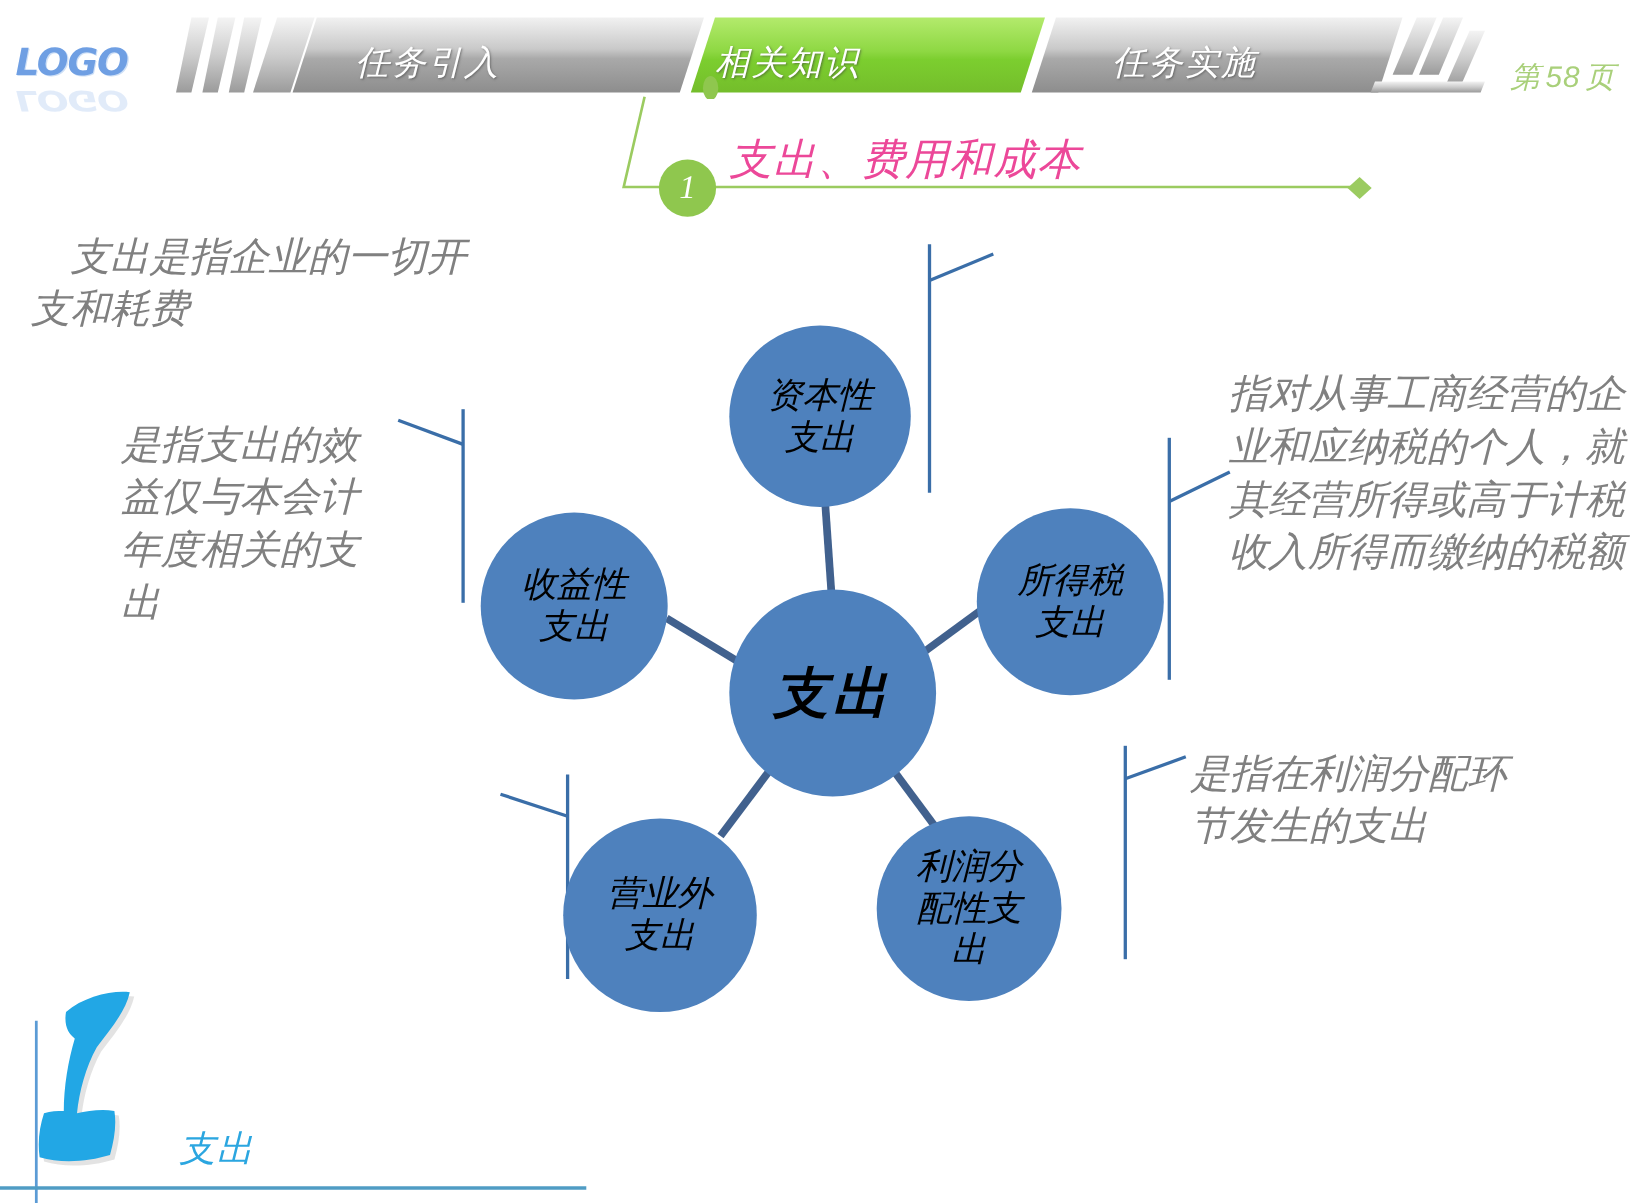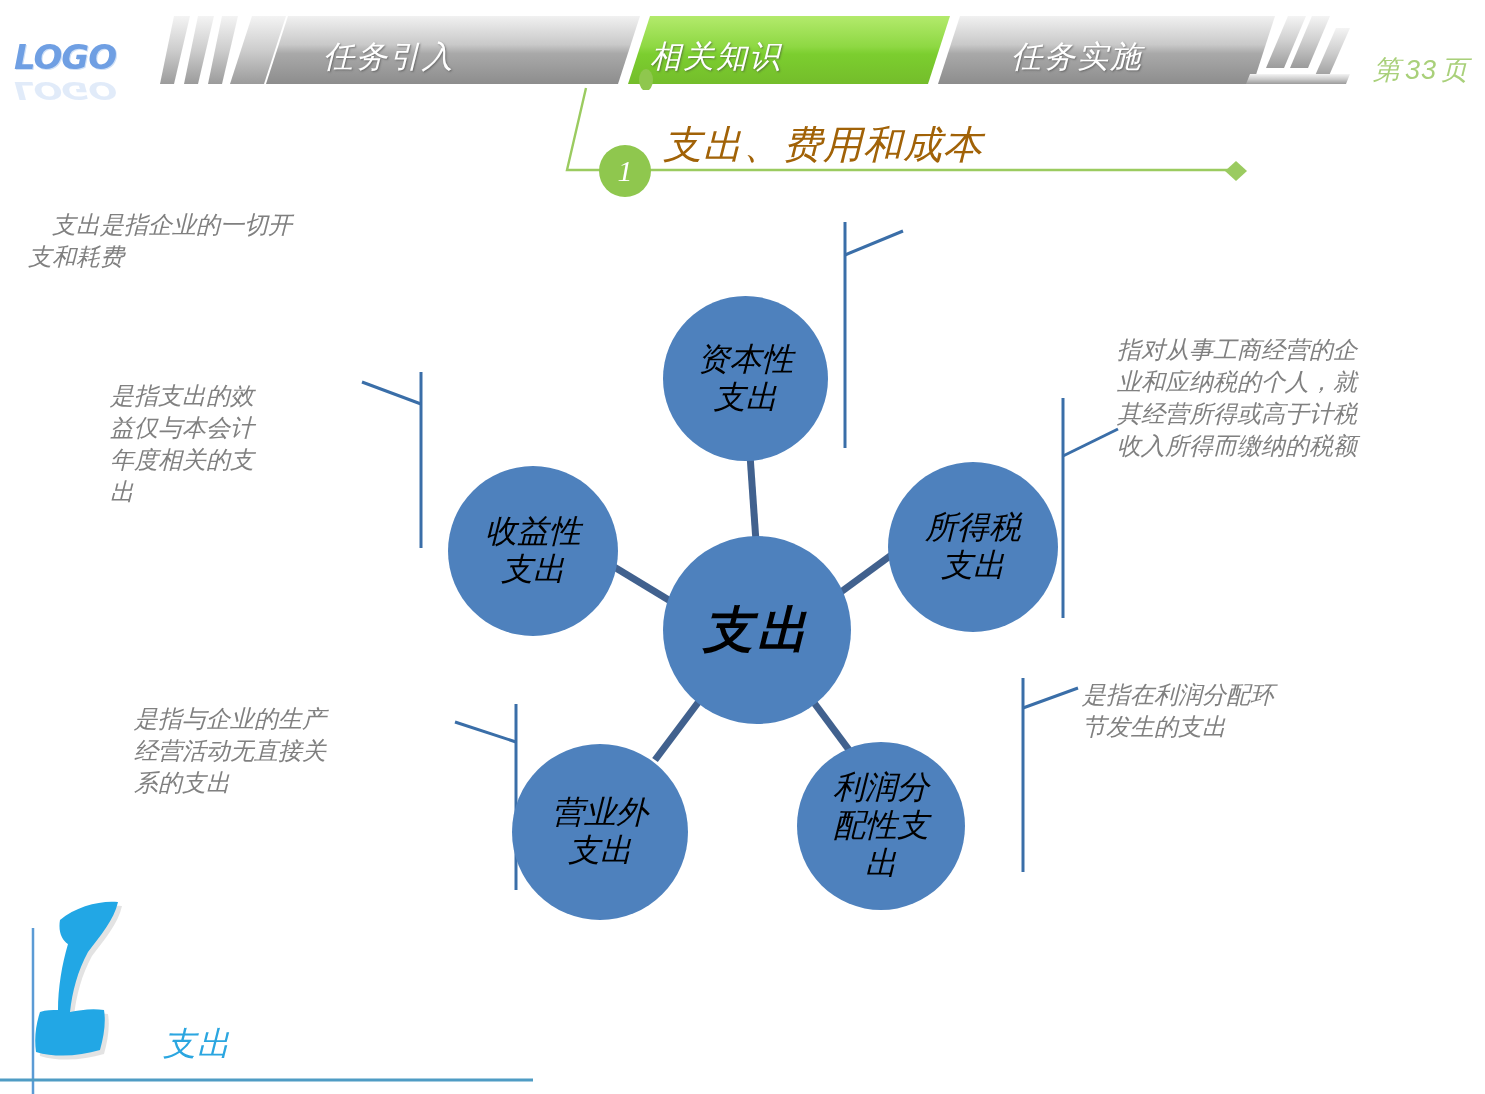--- a/index.html
+++ b/index.html
@@ -98,21 +98,21 @@
     font-size: 30px;
     line-height: 52px;
     text-align: center;
     font-family: "Liberation Serif", serif;
   }
   .section-title {
     position: absolute;
     left: 663px;
     top: 118px;
     font-size: 39px;
-    color: #a16207;
+    color: #ec4899;
     white-space: nowrap;
     letter-spacing: 1px;
   }
 
   
   .diagram {
     position: absolute;
     left: 0; top: 0;
     width: 1485px;
     height: 1094px;
@@ -137,21 +137,21 @@
   }
   .node.sat {
     font-size: 32px;
     padding: 0 14px;
   }
 
   
   .annot {
     position: absolute;
     color: #808080;
-    font-size: 24px;
+    font-size: 36px;
     line-height: 1.33;
     white-space: pre-line;
   }
 
   
   .footer-num {
     position: absolute;
     left: 30px;
     top: 900px;
     width: 130px;
@@ -219,21 +219,21 @@
       </g>
 
       <ellipse cx="486" cy="72" rx="7" ry="11" fill="#8fc74e"></ellipse>
     </svg>
     <div class="nav-label" id="nav-label-0">任务引入</div>
     <div class="nav-label" id="nav-label-1">相关知识</div>
     <div class="nav-label" id="nav-label-2">任务实施</div>
   </div>
 
   <div class="page-indicator">
-    <span>第</span><span class="num">33</span><span>页</span>
+    <span>第</span><span class="num">58</span><span>页</span>
   </div>
 
   <svg class="title-layer" viewBox="0 0 1485 1094" xmlns="http://www.w3.org/2000/svg">
     <path d="M586 88 L567 170 L1228 170" fill="none" stroke="#9bcb60" stroke-width="2.4"></path>
     <polygon points="1236,161 1247,171 1236,181 1225,171" fill="#9bcb60"></polygon>
   </svg>
   <div class="section-badge">1</div>
   <div class="section-title">支出、费用和成本</div>
 
   <svg class="diagram" viewBox="0 0 1485 1094" xmlns="http://www.w3.org/2000/svg">
@@ -278,36 +278,33 @@
   </div>
   <div class="node sat" style="left:797px; top:742px; width:168px; height:168px;">
     <span style="white-space:pre-line">利润分
 配性支
 出</span>
   </div>
   <div class="node sat" style="left:512px; top:744px; width:176px; height:176px;">
     <span style="white-space:pre-line">营业外
 支出</span>
   </div>
-  <div class="node sat" style="left:448px; top:466px; width:170px; height:170px;">
+  <div class="node sat" style="left:437px; top:466px; width:170px; height:170px;">
     <span style="white-space:pre-line">收益性
 支出</span>
   </div>
 
   <div class="annot" style="left:28px; top:209px; width:470px;">　支出是指企业的一切开
 支和耗费</div>
   <div class="annot" style="left:1117px; top:334px; width:370px;">指对从事工商经营的企
 业和应纳税的个人，就
 其经营所得或高于计税
 收入所得而缴纳的税额</div>
   <div class="annot" style="left:1082px; top:679px; width:350px;">是指在利润分配环
 节发生的支出</div>
-  <div class="annot" style="left:134px; top:703px; width:330px;">是指与企业的生产
-经营活动无直接关
-系的支出</div>
   <div class="annot" style="left:110px; top:380px; width:250px;">是指支出的效
 益仅与本会计
 年度相关的支
 出</div>
 
   <svg class="diagram" viewBox="0 0 1485 1094" xmlns="http://www.w3.org/2000/svg">
     <line x1="33" y1="928" x2="33" y2="1094" stroke="#5b9bd5" stroke-width="2.5"></line>
     <line x1="0" y1="1080" x2="533" y2="1080" stroke="#4f9cc4" stroke-width="3"></line>
   </svg>
 

